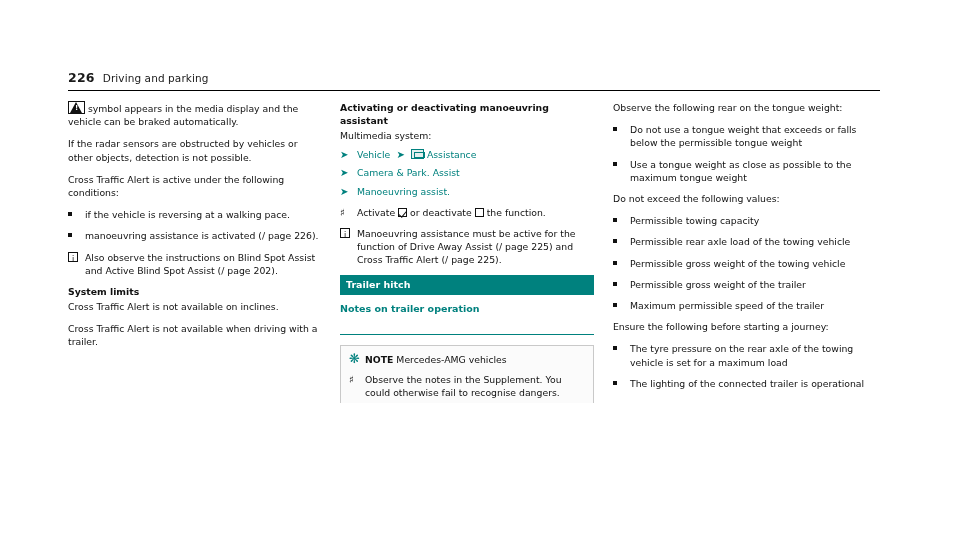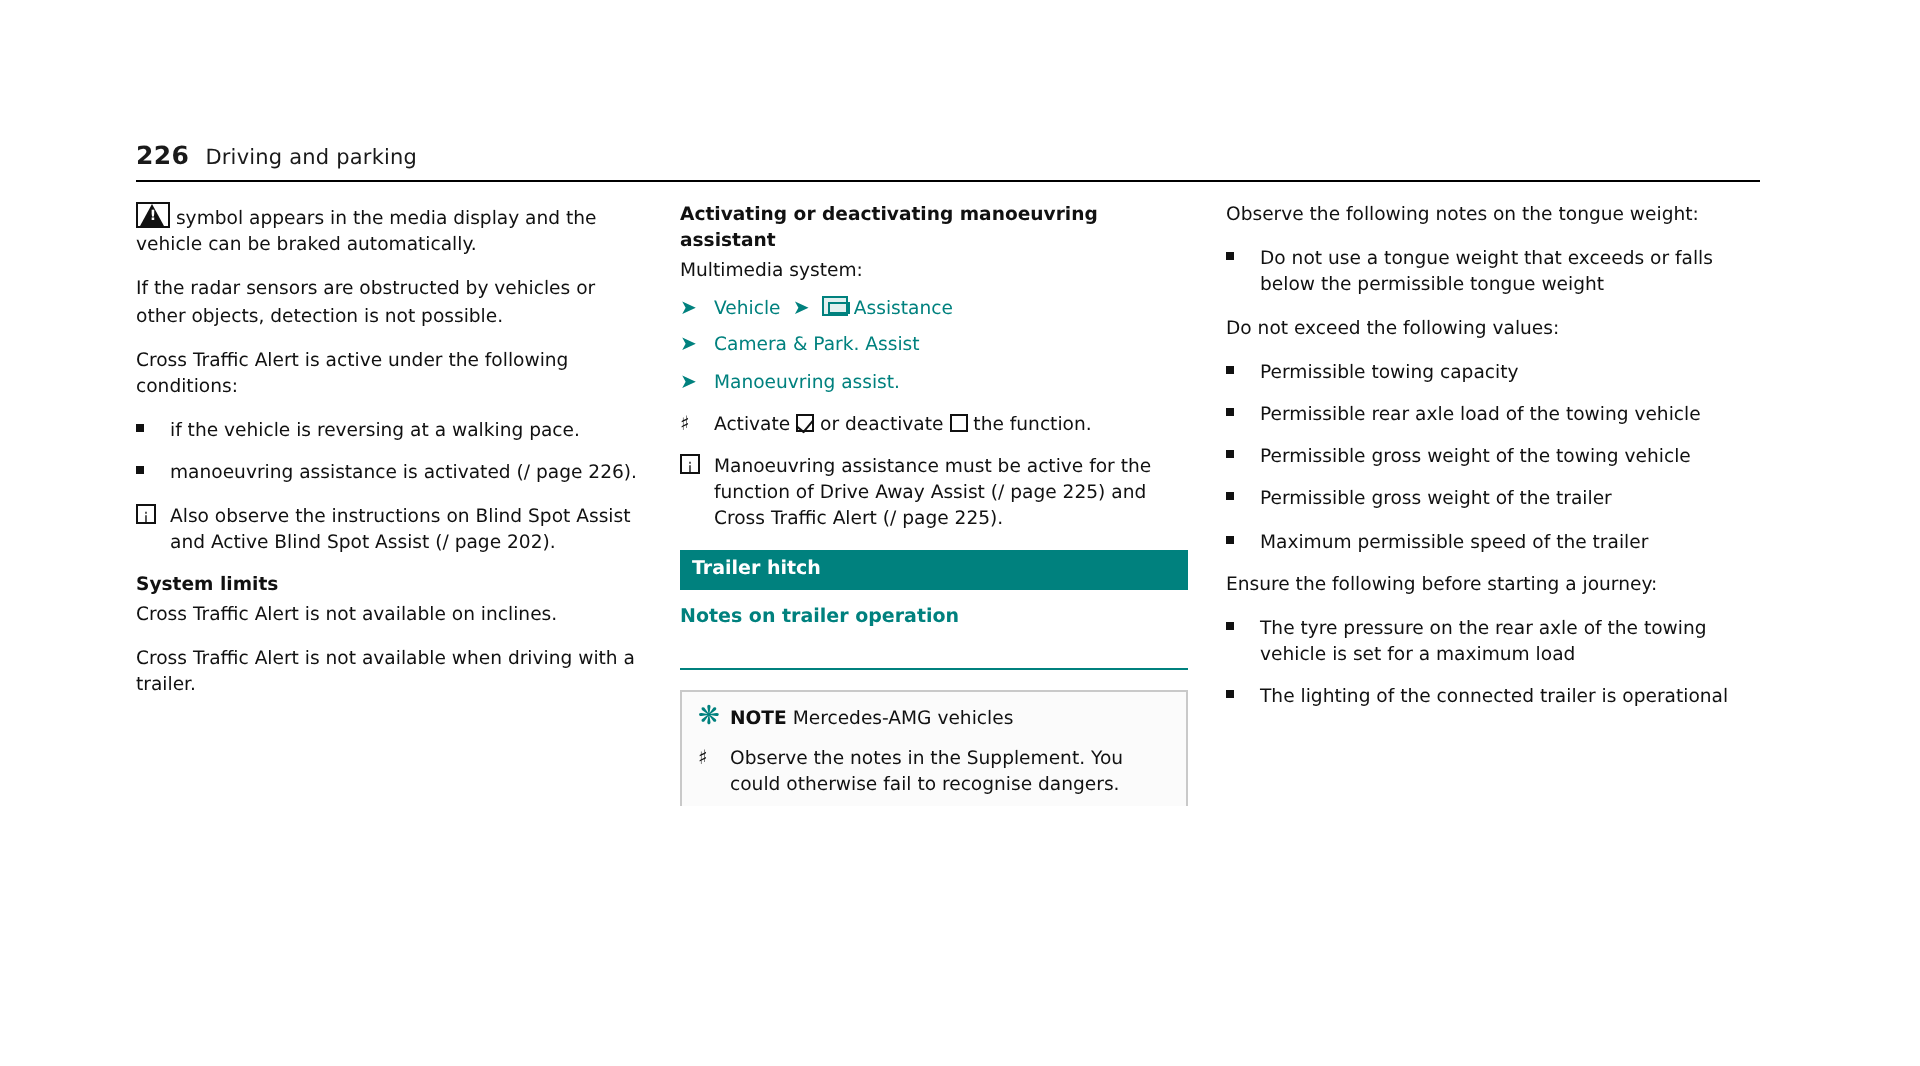--- a/index.html
+++ b/index.html
@@ -337,26 +337,30 @@
       </div>
       <div class="note-body-row">
         <div class="mk">♯</div>
         <div class="tx">Observe the notes in the Supplement. You could otherwise fail to recognise dangers.</div>
       </div>
     </div>
   </div>
 
   <div class="col col-3">
 
-    <p>Observe the following notes on the tongue weight:</p>
+    <p>Observe the following rear on the tongue weight:</p>
 
     <div class="row">
       <div class="mk"><span class="sq-bullet"></span></div>
       <div class="tx">Do not use a tongue weight that exceeds or falls below the permissible tongue weight</div>
     </div>
+    <div class="row">
+      <div class="mk"><span class="sq-bullet"></span></div>
+      <div class="tx">Use a tongue weight as close as possible to the maximum tongue weight</div>
+    </div>
 
     <p>Do not exceed the following values:</p>
 
     <div class="row">
       <div class="mk"><span class="sq-bullet"></span></div>
       <div class="tx">Permissible towing capacity</div>
     </div>
     <div class="row">
       <div class="mk"><span class="sq-bullet"></span></div>
       <div class="tx">Permissible rear axle load of the towing vehicle</div>

